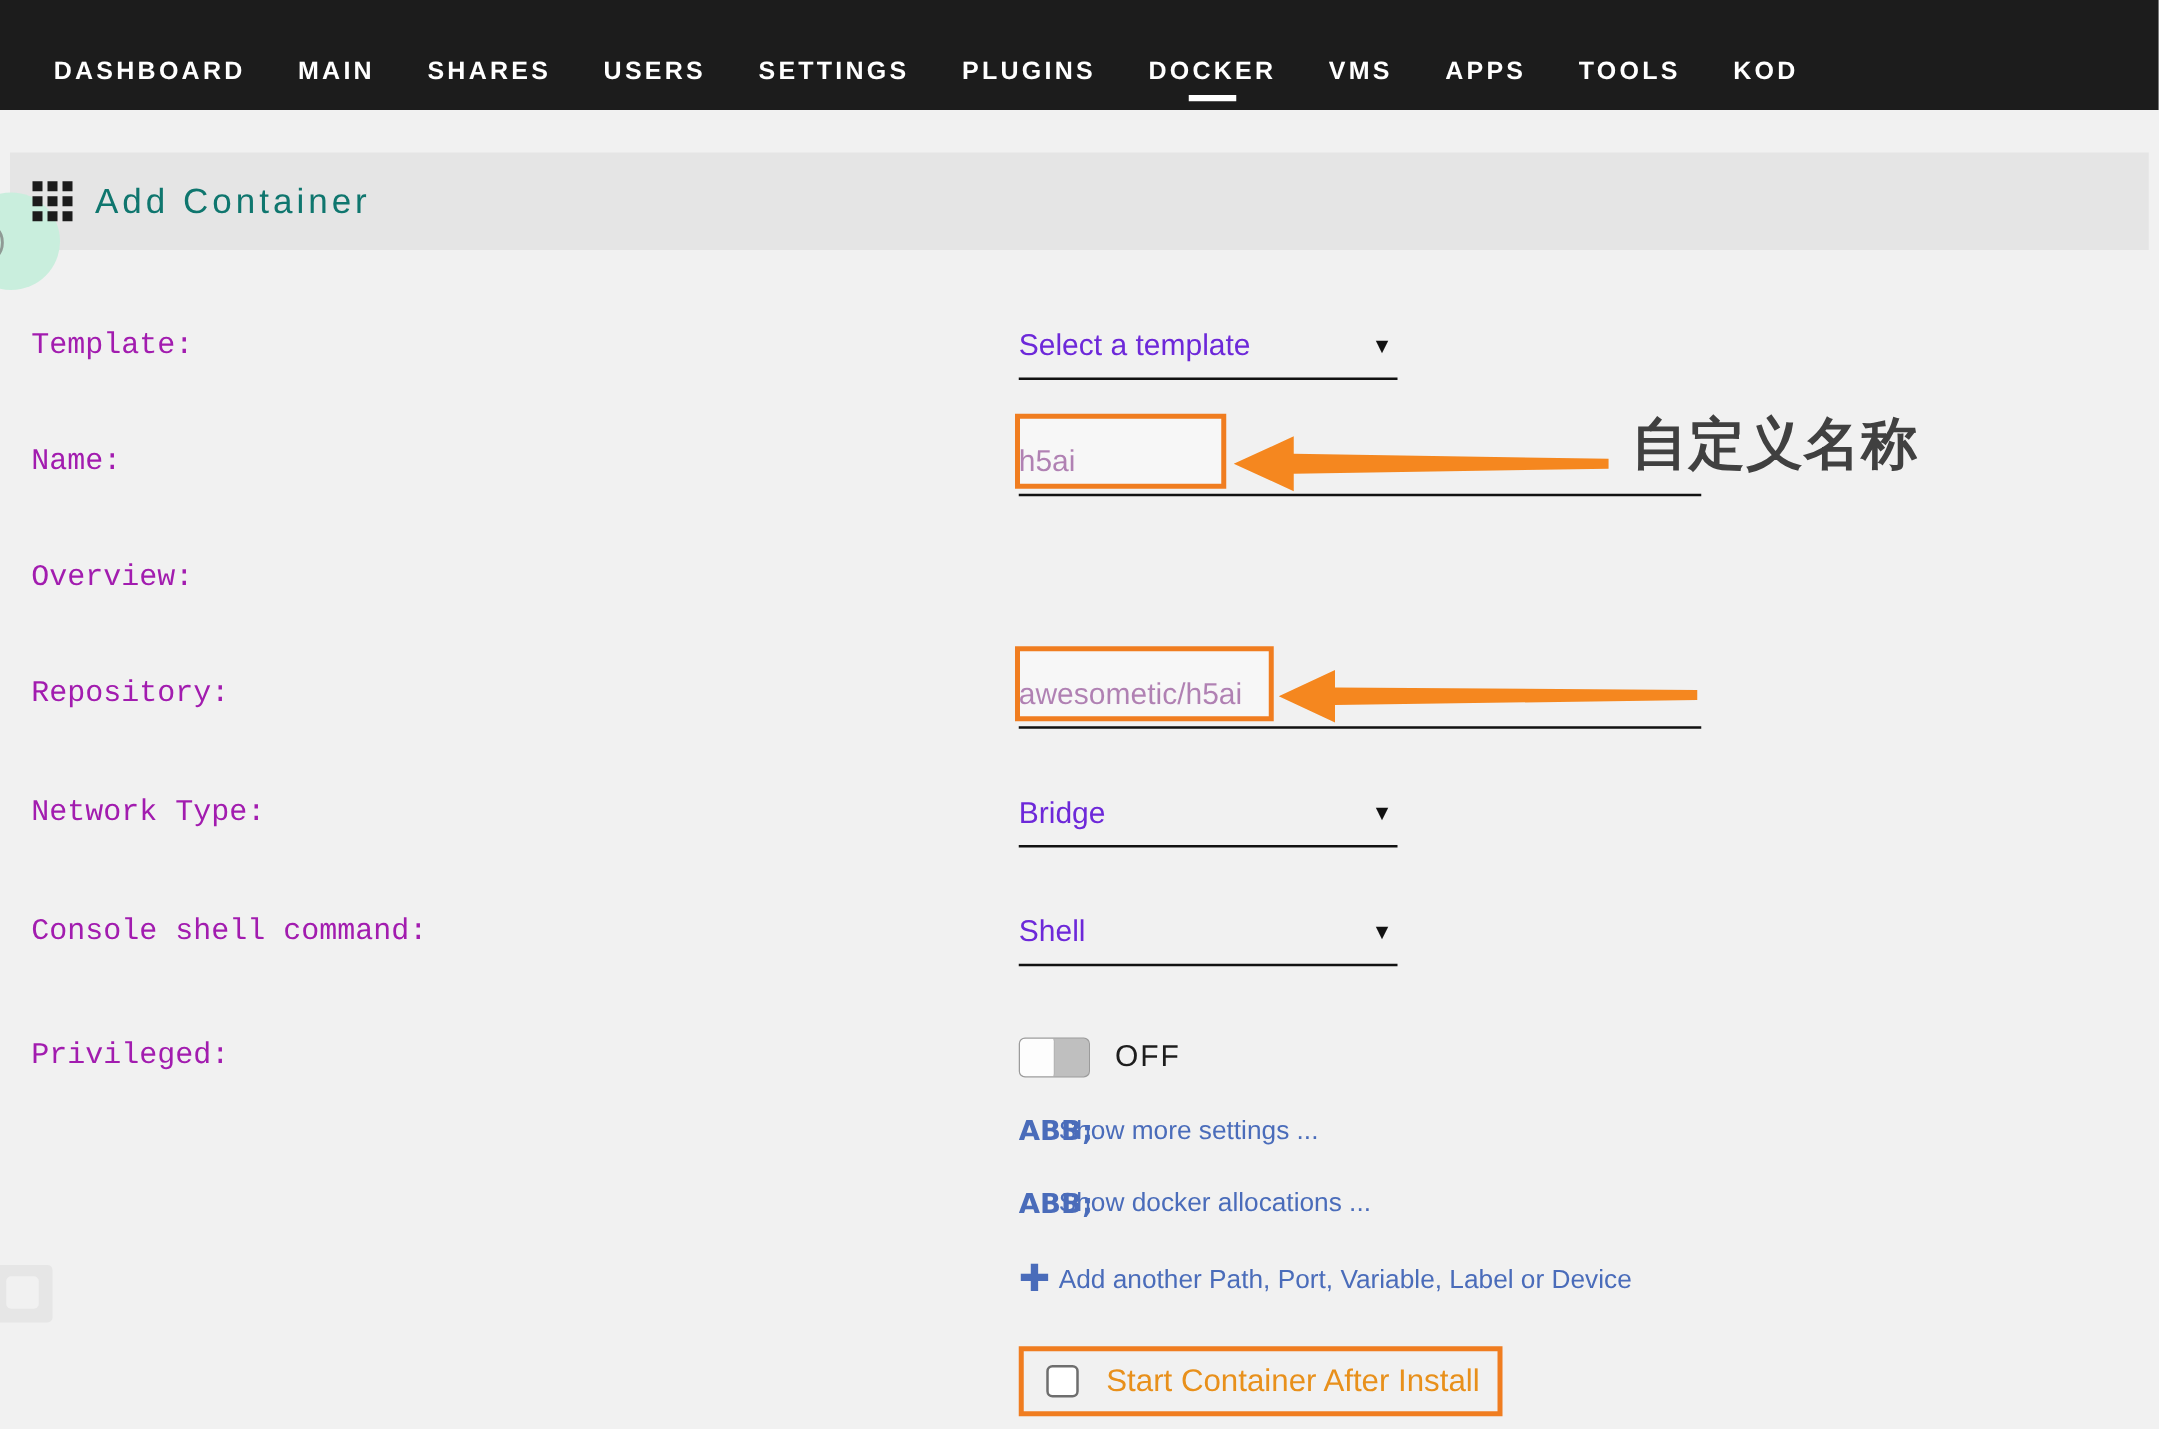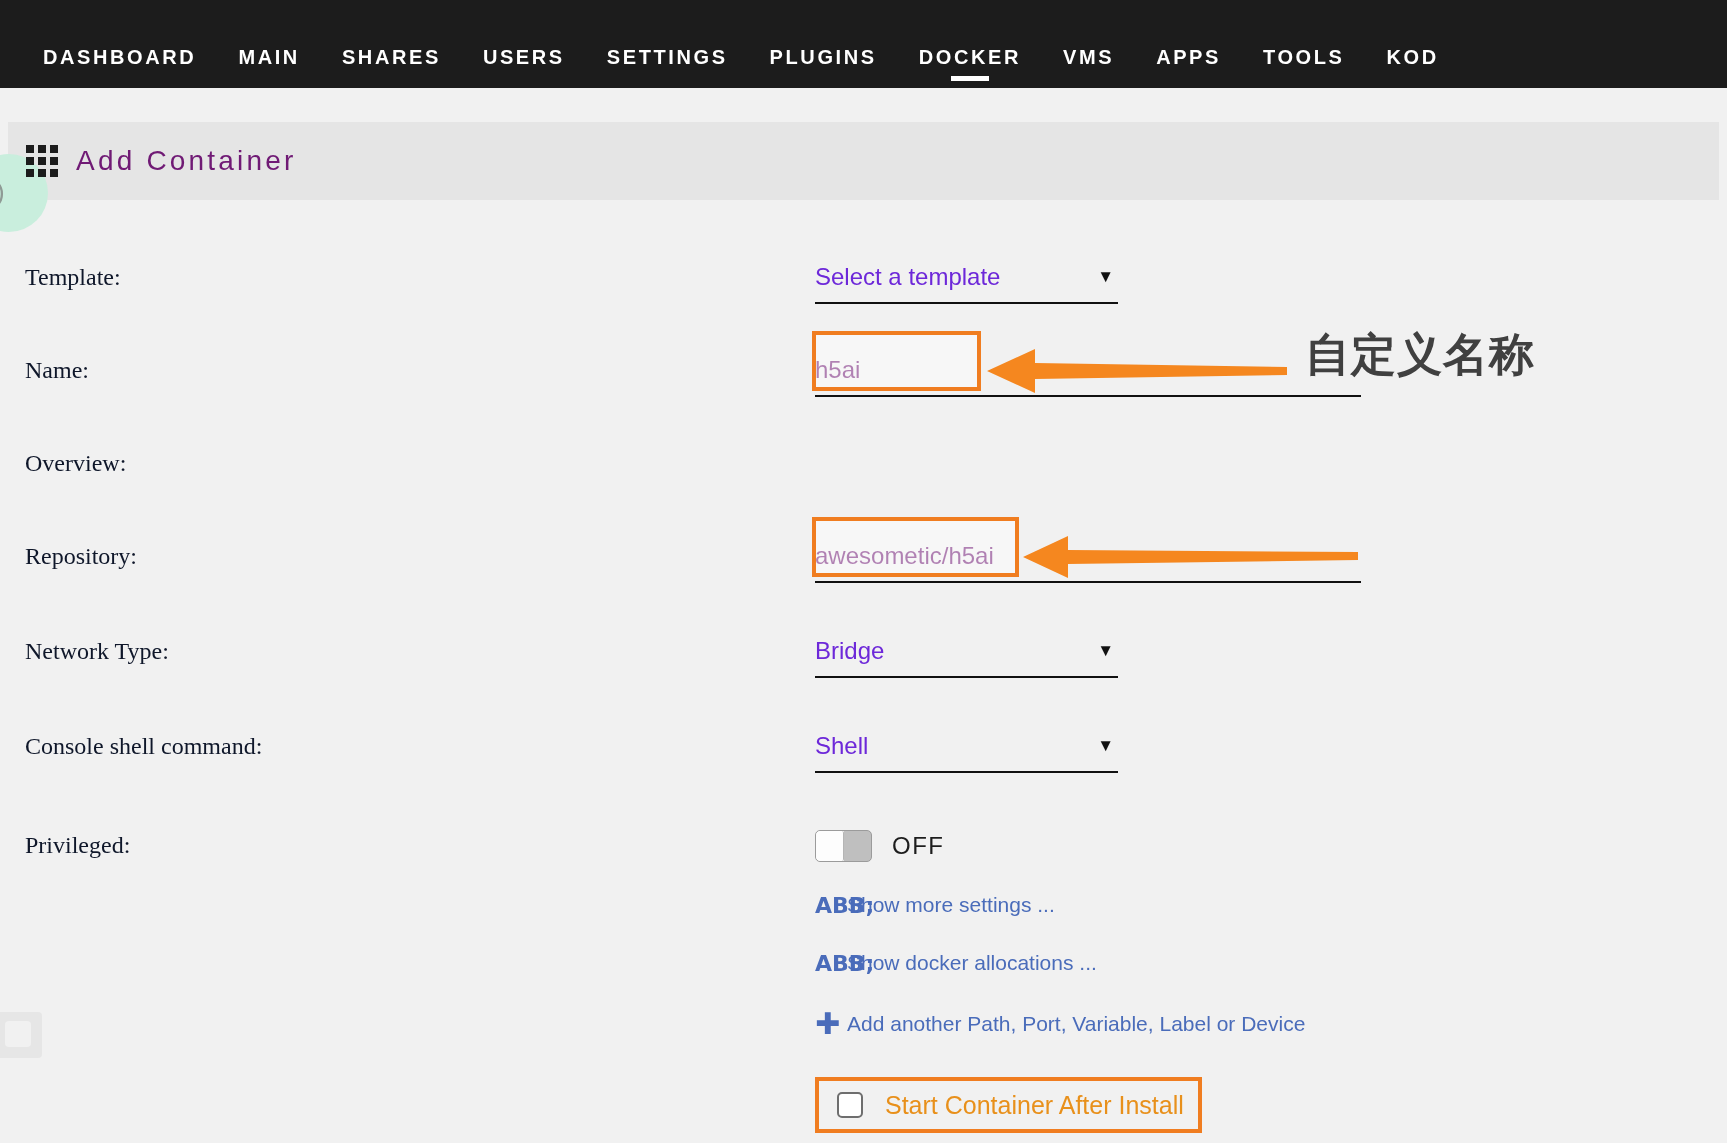--- a/index.html
+++ b/index.html
@@ -84,44 +84,44 @@
     display: grid;
     grid-template-columns: repeat(3, 8px);
     grid-template-rows: repeat(3, 8px);
     gap: 4px;
     margin-right: 18px;
     z-index: 5;
   }
   .grid-icon i { background: #1c1c1c; display: block; width: 8px; height: 8px; }
   .title-text {
     font-size: 28px;
-    color: #701a75;
+    color: #0f766e;
     letter-spacing: 3.2px;
     font-family: "Liberation Sans", sans-serif;
     z-index: 5;
   }
 
   
   .form {
     position: relative;
     padding-top: 10px;
   }
   .row {
     position: relative;
     display: flex;
     align-items: flex-start;
     min-height: 73px;
   }
   .label {
     width: 815px;
     padding-left: 25px;
     font-size: 24px;
-    color: #0f172a;
+    color: #a21caf;
     line-height: 30px;
-    font-family: Liberation Serif, serif;
+    font-family: Liberation Mono, monospace;
   }
   .field { position: relative; flex: 1; }
 
   .select-ctl {
     position: relative;
     width: 303px;
     border-bottom: 2px solid #111;
     padding: 0 0 10px 0;
     display: flex;
     align-items: center;

